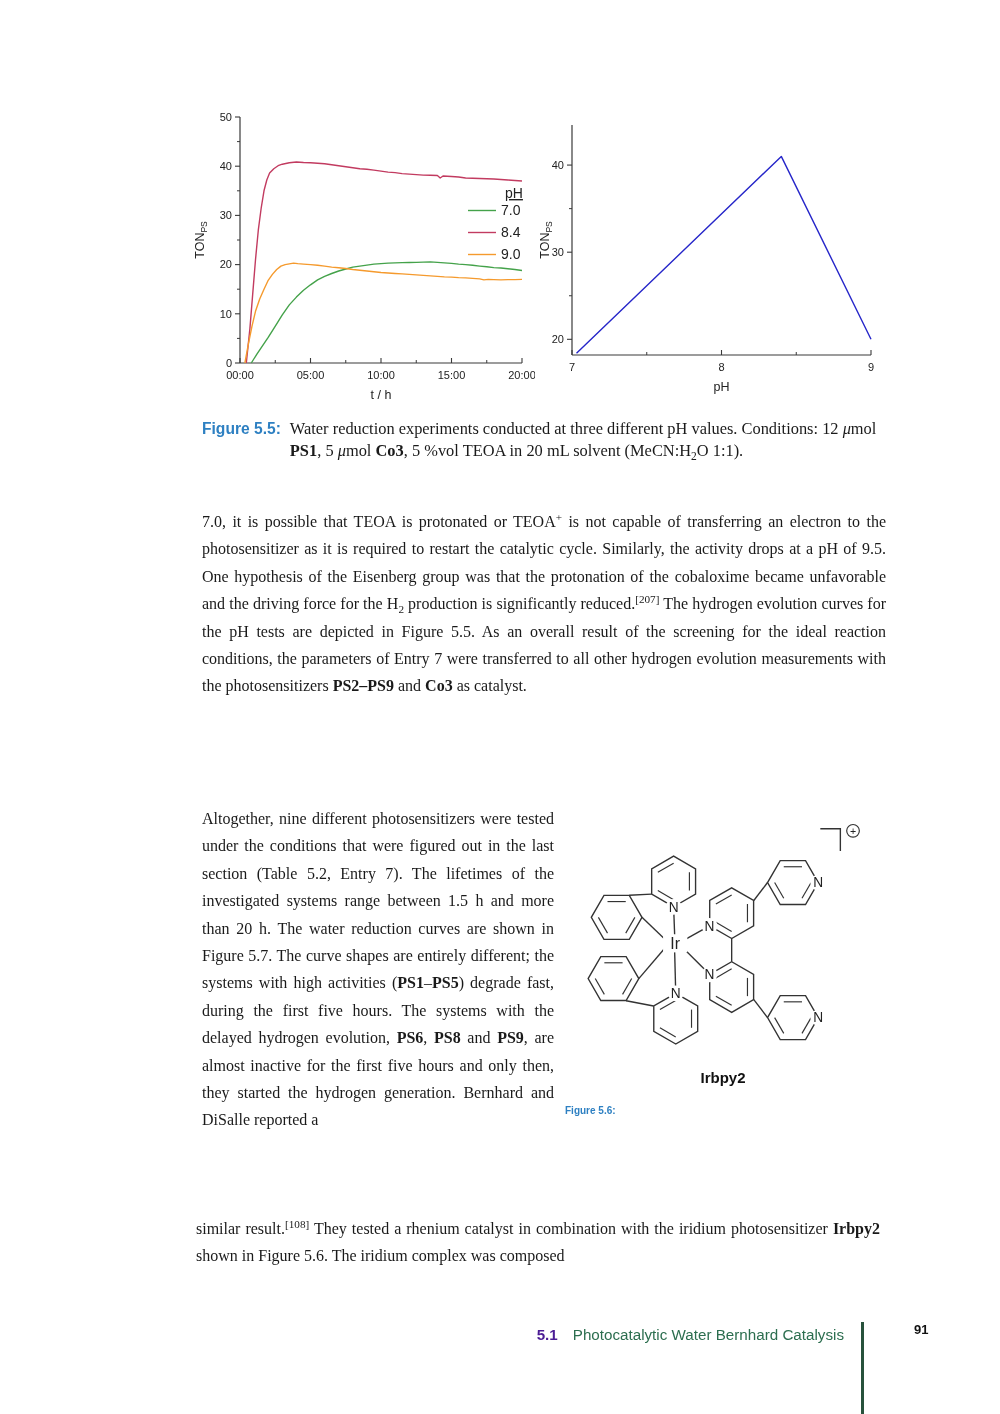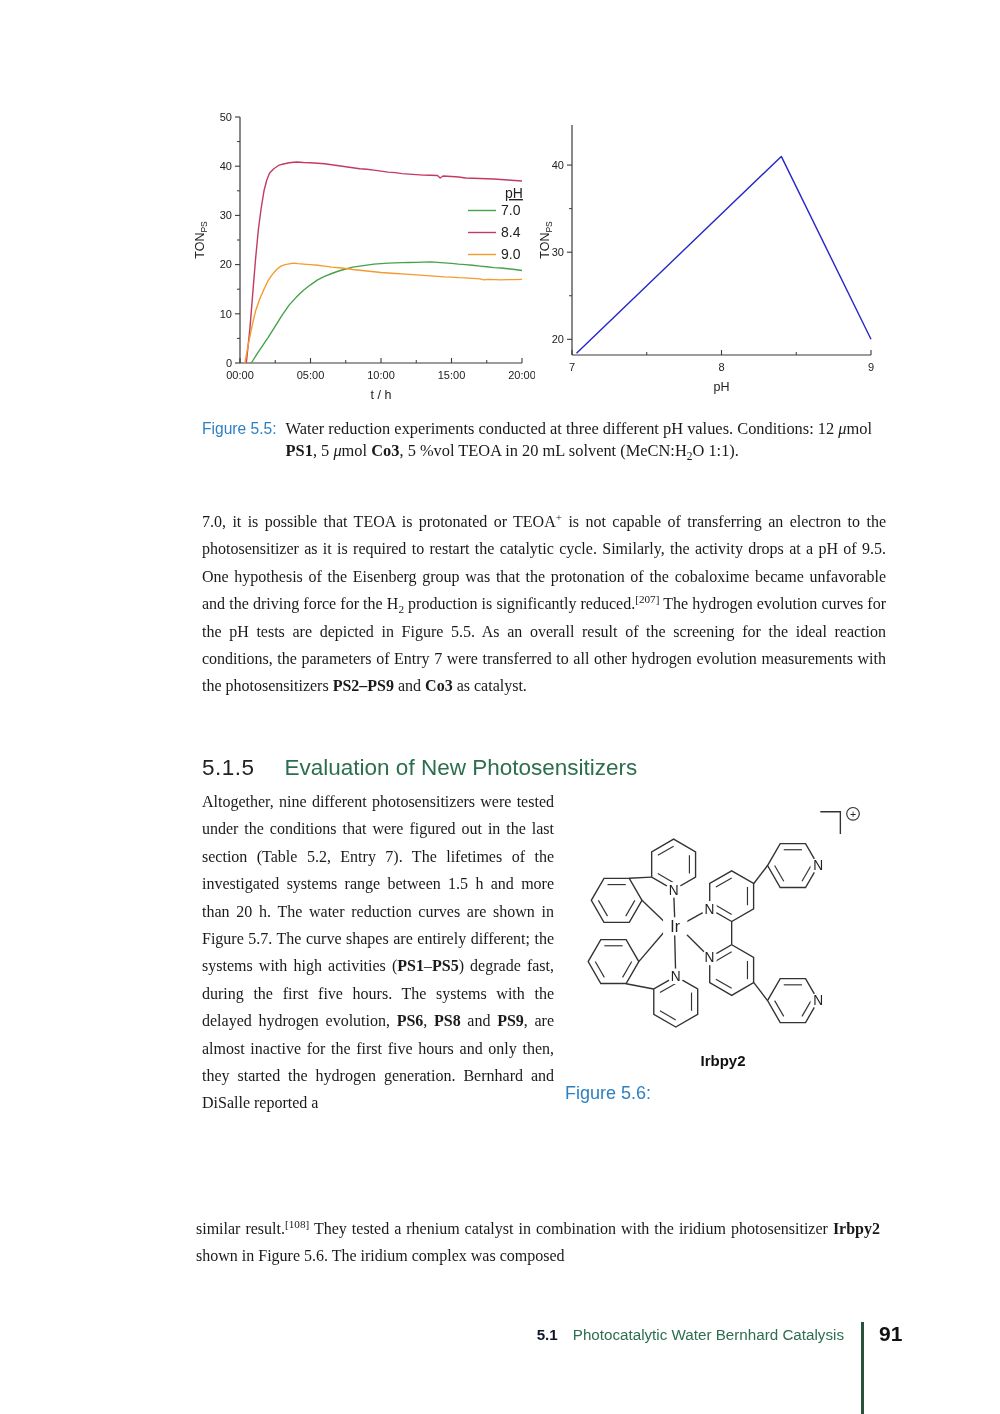--- a/index.html
+++ b/index.html
@@ -2,48 +2,48 @@
 <html><head>
 <meta charset="utf-8">
 <style>
   html,body{margin:0;padding:0;background:#ffffff;}
   .page{position:relative;width:1000px;height:1414px;background:#fff;overflow:hidden;
         font-family:"Liberation Serif",serif;color:#1a1a1a;}
   .charts-row{position:absolute;left:190px;top:90px;width:700px;height:320px;display:flex;}
   .chart-svg{display:block;}
   .caption55{position:absolute;left:202px;top:418px;width:684px;display:flex;
              font-size:16.4px;line-height:22px;}
-  .cap-label{font-family:"Liberation Sans",sans-serif;font-weight:normal;color:#2e80c2;
+  .cap-label{font-family:"Liberation Sans",sans-serif;font-weight:bold;color:#2e80c2;
              font-size:15.6px;white-space:nowrap;margin-right:9px;}
   .cap-text{flex:1;}
   .body-par{font-size:16px;line-height:27.4px;text-align:justify;}
   .par1{position:absolute;left:202px;top:492px;width:684px;}
   .heading{position:absolute;left:202px;top:755px;font-family:"Liberation Sans",sans-serif;
            font-size:22.5px;font-weight:normal;margin:0;}
   .heading .num{color:#222;margin-right:30px;letter-spacing:0.5px;}
   .heading .ttl{color:#2c6e4f;}
-  .columns{position:absolute;left:202px;top:788px;width:684px;display:flex;}
+  .columns{position:absolute;left:202px;top:805px;width:684px;display:flex;}
   .leftcol{width:352px;}
   .rightfig{width:321px;margin-left:11px;position:relative;}
   .structure-wrap{margin-left:6px;margin-top:10px;}
   .mol-label{font-family:"Liberation Sans",sans-serif;font-weight:bold;font-size:15px;
              width:160px;margin-left:78px;text-align:center;margin-top:2px;color:#111;}
   .caption56{display:flex;margin-top:14px;font-size:16.2px;line-height:21.6px;}
-  .caption56 .cap-label{font-size:18px;}
+  .caption56 .cap-label{font-size:10px;}
   .parlast{position:absolute;left:196px;top:1199px;width:684px;}
   sup{font-size:70%;line-height:0;}
   sub{font-size:70%;line-height:0;}
   .footer-left{position:absolute;left:0;top:1326px;width:844px;display:flex;
                justify-content:flex-end;align-items:baseline;
                font-family:"Liberation Sans",sans-serif;font-size:15.2px;}
-  .footer-secnum{font-weight:bold;color:#0f172a;margin-right:15px;}
+  .footer-secnum{font-weight:bold;color:#4c1d95;margin-right:15px;}
   .footer-sectitle{color:#2c6e4f;}
   .footer-bar{position:absolute;left:861px;top:1322px;width:3px;height:92px;background:#28523c;}
-  .footer-page{position:absolute;left:879px;top:1322px;font-family:"Liberation Sans",sans-serif;
-               font-weight:bold;font-size:21px;color:#111;}
+  .footer-page{position:absolute;left:914px;top:1322px;font-family:"Liberation Sans",sans-serif;
+               font-weight:bold;font-size:13px;color:#111;}
 </style>
 </head>
 <body>
 
 <div class="page">
 
   <div class="charts-row">
     <svg id="chart1" class="chart-svg" width="345" height="320" viewBox="0 0 345 320">
         <line x1="50" y1="27" x2="50" y2="273" stroke="#3a3a3a" stroke-width="1.2"></line>
         <line x1="50" y1="273" x2="332" y2="273" stroke="#3a3a3a" stroke-width="1.2"></line>
@@ -116,21 +116,20 @@
       </svg>
   </div>
 
   <div class="caption55">
     <span class="cap-label">Figure 5.5:</span>
     <span class="cap-text">Water reduction experiments conducted at three different pH values. Conditions: 12&nbsp;<i>μ</i>mol <b>PS1</b>, 5&nbsp;<i>μ</i>mol <b>Co3</b>, 5&nbsp;%vol TEOA in 20&nbsp;mL solvent (MeCN:H<sub>2</sub>O 1:1).</span>
   </div>
 
   <p class="body-par par1">7.0, it is possible that TEOA is protonated or TEOA<sup>+</sup> is not capable of transferring an electron to the photosensitizer as it is required to restart the catalytic cycle. Similarly, the activity drops at a pH of 9.5. One hypothesis of the Eisenberg group was that the protonation of the cobaloxime became unfavorable and the driving force for the H<sub>2</sub> production is significantly reduced.<sup>[207]</sup> The hydrogen evolution curves for the pH tests are depicted in Figure 5.5. As an overall result of the screening for the ideal reaction conditions, the parameters of Entry 7 were transferred to all other hydrogen evolution measurements with the photosensitizers <b>PS2–PS9</b> and <b>Co3</b> as catalyst.</p>
 
-  <h2 class="heading"><span class="num">5.1.5</span><span class="ttl">Evaluation of New Photosensitizers</span></h2>
 
   <div class="columns">
     <div class="leftcol body-par">Altogether, nine different photosensitizers were tested under the conditions that were figured out in the last section (Table 5.2, Entry 7).  The lifetimes of the investigated systems range between 1.5 h and more than 20 h. The water reduction curves are shown in Figure 5.7. The curve shapes are entirely different; the systems with high activities (<b>PS1</b>–<b>PS5</b>) degrade fast, during the first five hours.  The systems with the delayed hy­drogen evolution, <b>PS6</b>, <b>PS8</b> and <b>PS9</b>, are almost inactive for the first five hours and only then, they started the hydrogen gen­eration.  Bernhard and DiSalle reported a</div>
     <div class="rightfig">
       <div class="structure-wrap">
         <svg id="molsvg" width="296" height="248" viewBox="0 0 280 235">
             <polygon points="67.0,97.0 55.0,117.8 31.0,117.8 19.0,97.0 31.0,76.2 55.0,76.2" fill="none" stroke="#333" stroke-width="1.3"></polygon>
             <line x1="60.28" y1="97" x2="51.64" y2="111.9649189773951" stroke="#333" stroke-width="1.1"></line>
             <line x1="34.36000000000001" y1="111.9649189773951" x2="25.72" y2="97" stroke="#333" stroke-width="1.1"></line>
             <line x1="34.35999999999999" y1="82.0350810226049" x2="51.64" y2="82.0350810226049" stroke="#333" stroke-width="1.1"></line>

